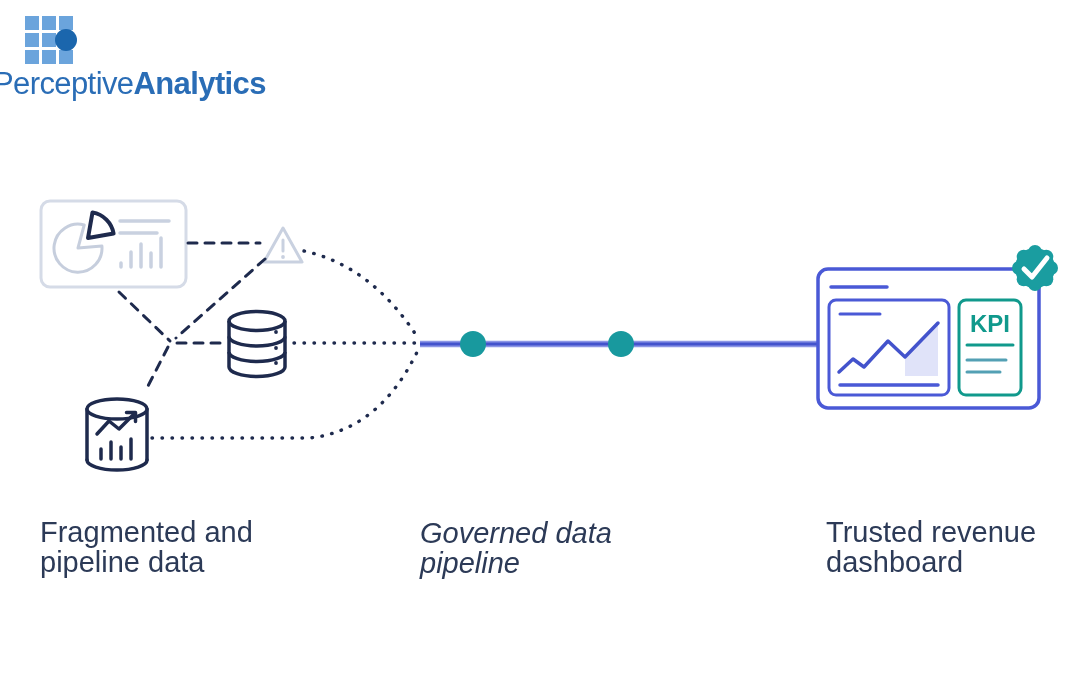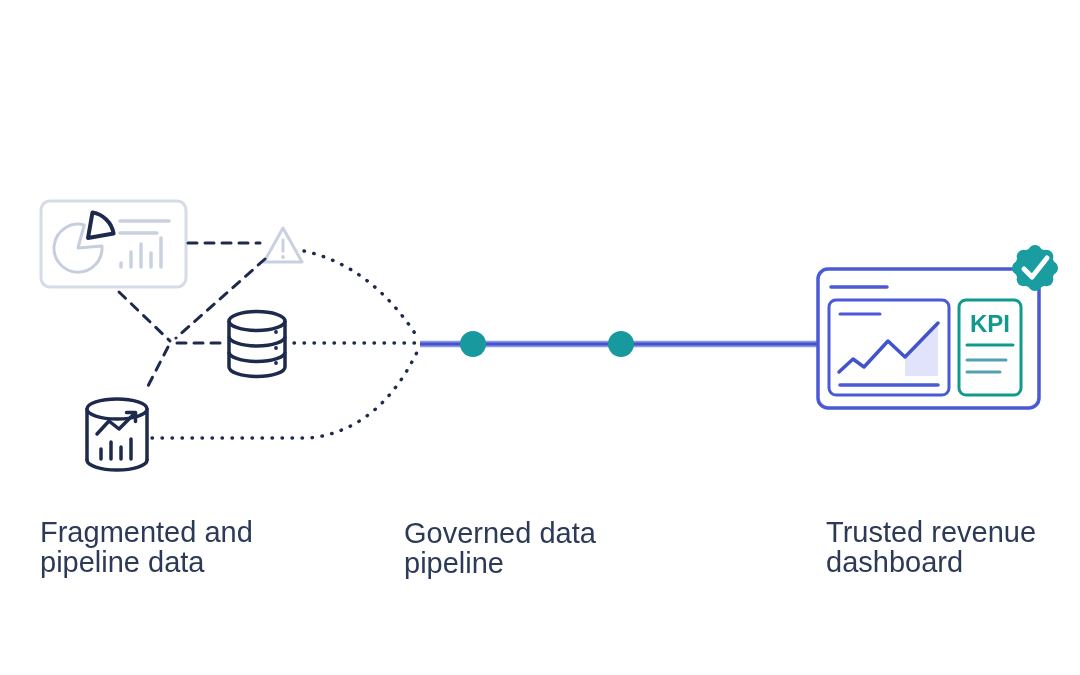--- a/index.html
+++ b/index.html
@@ -16,29 +16,46 @@
   .logo-text{position:absolute;left:-7px;top:66px;font-size:31px;letter-spacing:-0.6px;
              color:#2a6db6;white-space:nowrap;}
   .logo-text .reg{font-weight:400;}
   .logo-text .bold{font-weight:700;}
   
   .diagram{position:absolute;left:0;top:0;}
   
   .label{position:absolute;text-align:left;color:#2c3a57;font-size:29px;font-weight:500;
          line-height:30px;}
   .label-1{left:40px;top:517px;width:256px;}
-  .label-2{left:404px;top:518px;width:295px;}
+  .label-2{left:420px;top:518px;width:295px;font-style:italic;}
   .label-3{left:826px;top:517px;width:260px;}
   .kpi-text{font-family:"Liberation Sans",sans-serif;font-size:24px;font-weight:700;}
 </style>
 </head>
 <body>
 
 <div class="canvas">
 
+  <div class="logo">
+    <div class="logo-grid">
+      <div class="logo-cell"></div>
+      <div class="logo-cell"></div>
+      <div class="logo-cell"></div>
+      <div class="logo-cell"></div>
+      <div class="logo-cell"></div>
+      <div class="logo-cell hollow"></div>
+      <div class="logo-cell"></div>
+      <div class="logo-cell"></div>
+      <div class="logo-cell"></div>
+    </div>
+    <div class="logo-dot"></div>
+    <div class="logo-text">
+      <span class="reg">Perceptive</span><span class="bold">Analytics</span>
+    </div>
+  </div>
 
   <svg class="diagram" width="1080" height="675" viewBox="0 0 1080 675">
 
     <g>
       <rect x="41" y="201" width="145" height="86" rx="9" fill="#ffffff" stroke="#d5dbe7" stroke-width="3"></rect>
       <g>
         <path d="M 84.2 225 A 24 24 0 1 0 101.9 246 L 78 248 Z" fill="none" stroke="#c6cedd" stroke-width="3" stroke-linejoin="round"></path>
         <path d="M 88 238 L 92.5 212.4 A 26 26 0 0 1 113.6 233.5 Z" fill="#ffffff" stroke="#1e2a4d" stroke-width="4" stroke-linejoin="round"></path>
       </g>
       <g stroke="#c9d1e0" stroke-width="3.5" stroke-linecap="round">

